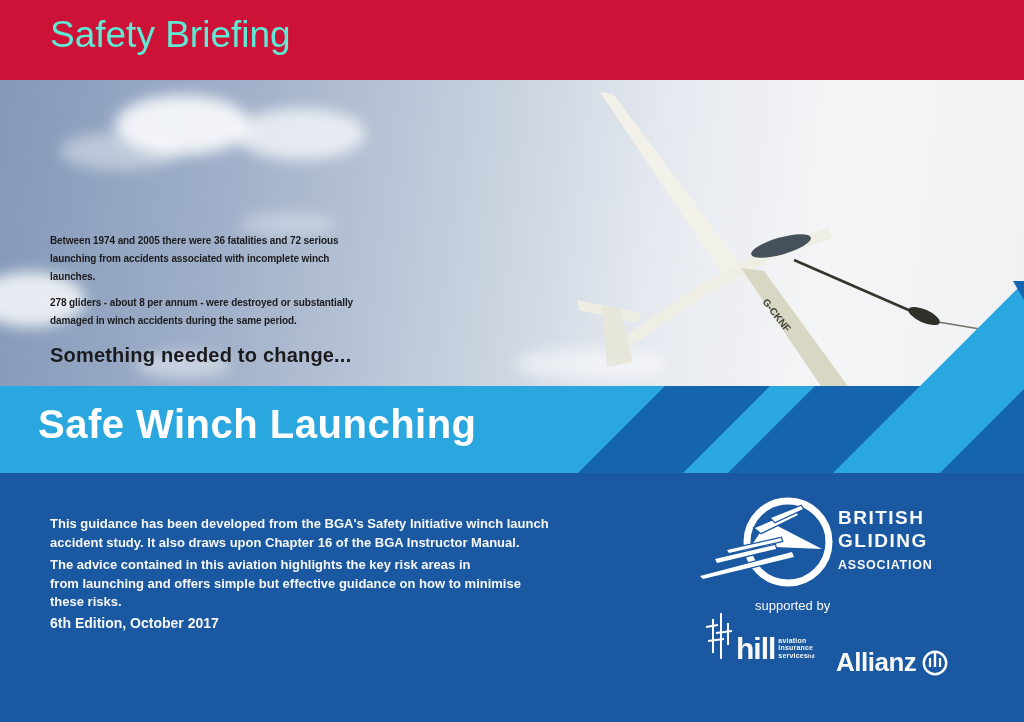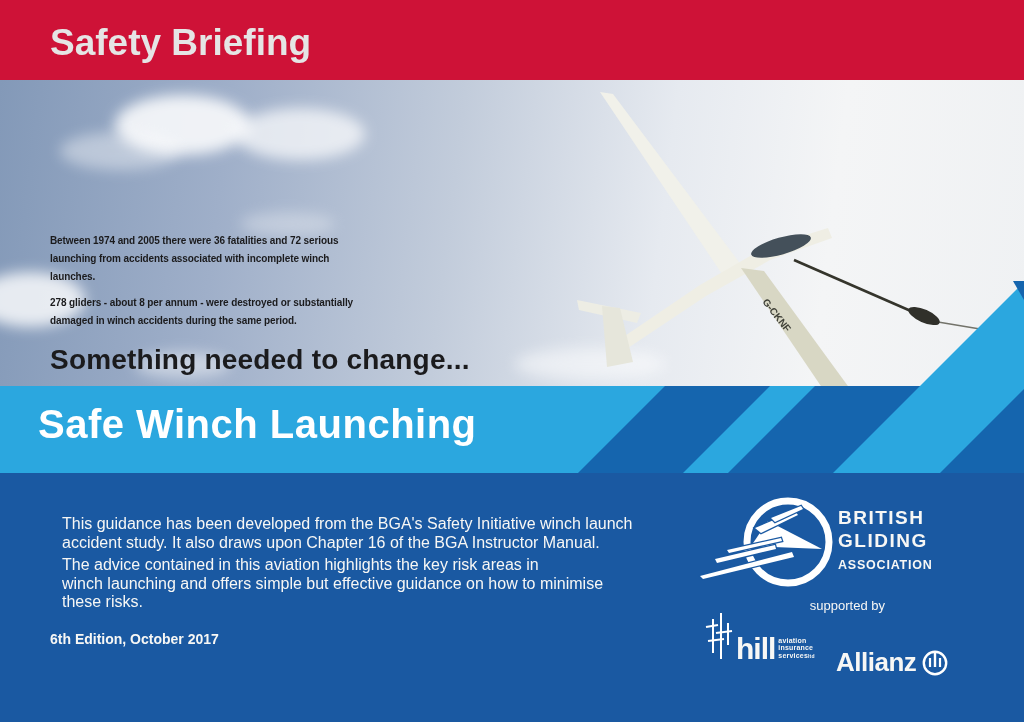--- a/index.html
+++ b/index.html
@@ -7,66 +7,66 @@
   .page {
     position:relative; width:1024px; height:722px; overflow:hidden;
     font-family:"Liberation Sans", sans-serif; background:#fff;
   }
   
   .topbar {
     position:absolute; left:0; top:0; width:1024px; height:80px;
     background:#CE1237;
   }
   .topbar h1 {
-    position:absolute; left:50px; top:22px;
-    font-size:37px; font-weight:bold; color:#e5e5e5; letter-spacing:0;
+    position:absolute; left:50px; top:14px;
+    font-size:37px; font-weight:normal; color:#5eead4; letter-spacing:0;
   }
   
   .photo {
     position:absolute; left:0; top:80px; width:1024px; height:306px;
     background:linear-gradient(97deg,#8399B8 0%,#9FAFC9 22%,#C2CCDB 44%,#E6EAF0 64%,#F4F5F6 80%,#EFF1F3 100%);
     overflow:hidden;
   }
   .cloud { position:absolute; background:#fff; border-radius:50%; filter:blur(7px); }
   .c1 { left:115px; top:15px;  width:135px; height:60px; opacity:.85; }
   .c2 { left:235px; top:28px;  width:130px; height:52px; opacity:.70; }
   .c3 { left:60px;  top:52px;  width:120px; height:38px; opacity:.40; }
   .c4 { left:-25px; top:192px; width:110px; height:55px; opacity:.80; }
   .c5 { left:135px; top:272px; width:95px;  height:26px; opacity:.45; }
   .c6 { left:515px; top:268px; width:150px; height:32px; opacity:.50; }
   .c7 { left:240px; top:132px; width:95px;  height:24px; opacity:.30; }
   .photo-svg { position:absolute; left:0; top:0; }
   .sky-text { position:absolute; left:50px; top:152px; width:470px; color:#1B1B1D; }
   .sky-text .line { font-size:10px; font-weight:bold; line-height:18px; letter-spacing:-0.1px; }
   .sky-text .gap { height:8px; }
-  .sky-headline { margin-top:14px; font-size:28px; font-weight:bold; letter-spacing:0.2px; }
+  .sky-headline { margin-top:14px; font-size:20px; font-weight:bold; letter-spacing:0.2px; }
   
   .band {
     position:absolute; left:0; top:386px; width:1024px; height:87px;
     background:#2BA7DF;
   }
   .band h2 {
     position:absolute; left:38px; top:16px;
     font-size:40px; font-weight:bold; color:#fff; letter-spacing:0.5px;
   }
   .stripes-svg { position:absolute; left:0; top:280px; width:1024px; height:193px; }
   
   .footer {
     position:absolute; left:0; top:473px; width:1024px; height:249px;
     background:#1A59A2; color:#F7F7F5;
   }
   .footer-text { position:absolute; left:50px; top:42px; }
-  .footer-text .line { font-size:16px; font-weight:normal; line-height:18.5px;margin-left:12px; }
+  .footer-text .line { font-size:13px; font-weight:bold; line-height:18.5px; }
   .footer-text .gap { height:4px; }
-  .edition { position:absolute; left:50px; top:158px; font-size:14px; font-weight:bold; }
+  .edition { position:absolute; left:50px; top:142px; font-size:14px; font-weight:bold; }
   .bga-logo-svg { position:absolute; left:695px; top:24px; }
   .bga-text { position:absolute; left:838px; top:33px; line-height:23px; }
   .bga-text .big { font-size:19px; font-weight:bold; letter-spacing:1.5px; }
   .bga-text .small { font-size:12.5px; font-weight:bold; letter-spacing:0.8px; margin-top:2px; }
-  .supported { position:absolute; left:755px; top:125px; width:130px; text-align:right; font-size:13px; }
+  .supported { position:absolute; left:755px; top:125px; width:130px; text-align:left; font-size:13px; }
   .hill { position:absolute; left:704px; top:138px; display:flex; align-items:flex-end; }
   .hill-name { font-size:30px; font-weight:bold; letter-spacing:-1px; line-height:24px; }
   .hill-sub { margin-left:3px; margin-bottom:1px; }
   .hill-sub div { font-size:7px; font-weight:bold; line-height:7.5px; letter-spacing:0.2px; }
   .hill-sub .ltd { font-size:5px; }
   .allianz { position:absolute; left:836px; top:174px; display:flex; align-items:center; }
   .allianz-name { font-size:26px; font-weight:bold; letter-spacing:-0.5px; }
   .allianz svg { margin-left:6px; }
 </style>
 </head>
@@ -133,21 +133,21 @@
     <polygon points="1013,1 1024,1 1024,20" fill="#1565AE"></polygon>
   </svg>
 
   <section class="footer">
 
     <div class="footer-text">
       <div class="line">This guidance has been developed from the BGA's Safety Initiative winch launch</div>
       <div class="line">accident study. It also draws upon Chapter 16 of the BGA Instructor Manual.</div>
       <div class="gap"></div>
       <div class="line">The advice contained in this aviation highlights the key risk areas in</div>
-      <div class="line">winch launching and offers simple but effective guidance on how to minimise</div>
+      <div class="line">from launching and offers simple but effective guidance on how to minimise</div>
       <div class="line">these risks.</div>
     </div>
 
     <div class="edition">6th Edition, October 2017</div>
 
     <svg class="bga-logo-svg" width="150" height="95" viewBox="0 0 150 95">
       <circle cx="93" cy="45" r="41" fill="none" stroke="#fff" stroke-width="7"></circle>
 
       <g fill="#fff" stroke="#1A59A2" stroke-width="2.5" paint-order="stroke">
         <polygon points="127,52 73,24 56,49"></polygon>

